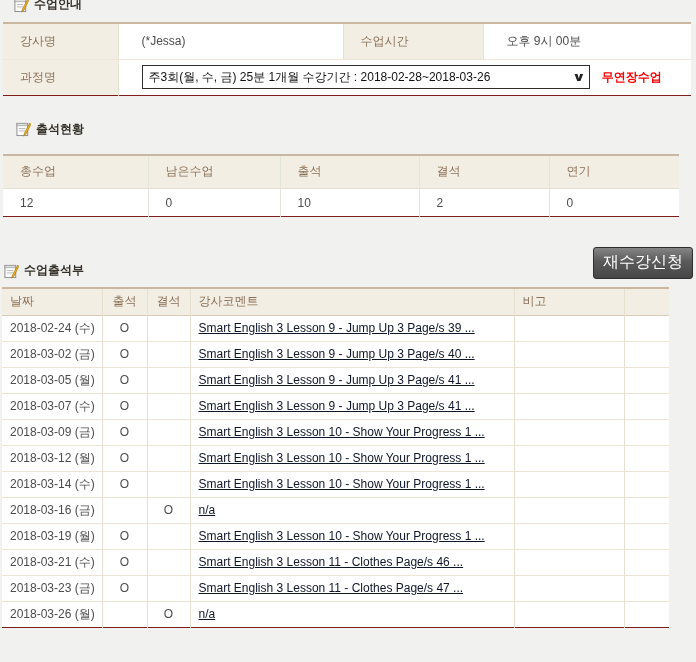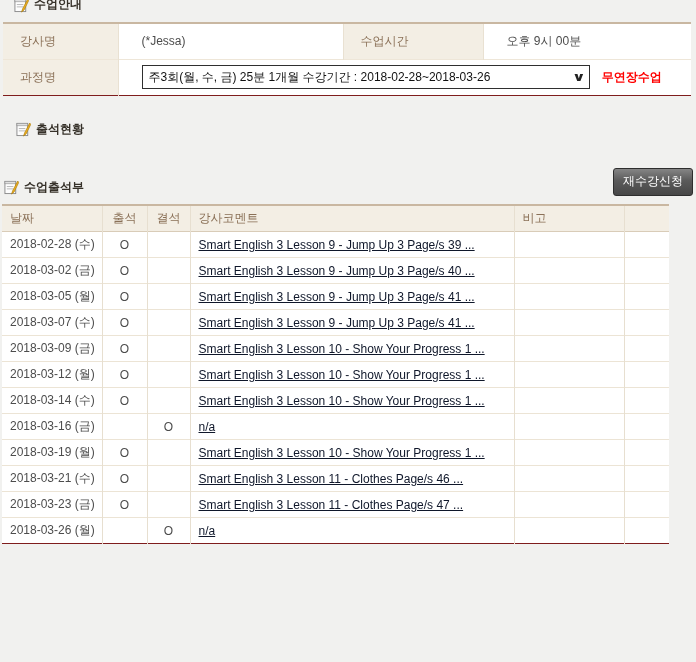--- a/index.html
+++ b/index.html
@@ -43,21 +43,21 @@
   .red-note { color:var(--accent-red,#ff0000); font-weight:bold; margin-left:9px; vertical-align:middle; }
 
   
   .summary-table { width:676px; margin:9px 0 0 3px; }
   .summary-table th { height:34px; padding-left:17px; border-left:1px solid #e2e6da; }
   .summary-table td { height:28px; padding-left:17px; border-left:1px solid #e2e6da; border-top:1px solid #e6e0d4; }
   .summary-table th:first-child, .summary-table td:first-child { border-left:none; }
 
   
   .dark-btn {
-    font-family:inherit; font-size:12px; color:#fff; cursor:pointer;
+    font-family:inherit; font-size:16px; color:#fff; cursor:pointer;
     background:linear-gradient(#858585,#5a5a5a 45%,#474747);
     border:1px solid #2e2e2e; border-radius:3px; padding:4px 9px 5px 9px;
   }
 
   
   .sheet-table { width:667px; margin:8px 0 0 2px; }
   .sheet-table th { height:27px; padding-left:8px; border-left:1px solid #e7dfd0; }
   .sheet-table td { height:26px; padding-left:8px; border-left:1px solid #e7dfd0; border-top:1px solid #ece4d5; }
   .sheet-table th:first-child, .sheet-table td:first-child { border-left:none; }
   .sheet-table tbody tr:first-child td { border-top:1px solid #d9ccb8; }
@@ -113,20 +113,45 @@
       <svg width="15" height="16" viewBox="0 0 16 17">
         <rect x="1" y="2.5" width="11.5" height="13" fill="#fdfdfd" stroke="#8a8a8a"></rect>
         <rect x="1" y="2.5" width="11.5" height="2.6" fill="#e0e0e0" stroke="#8a8a8a" stroke-width="0.6"></rect>
         <line x1="3" y1="8" x2="10" y2="8" stroke="#b5b5b5"></line>
         <line x1="3" y1="10.5" x2="10" y2="10.5" stroke="#b5b5b5"></line>
         <path d="M14.6 2.2 L9.2 12.6 L8 16 L10.8 13.7 L15.8 3.4 Z" fill="#f2b322" stroke="#a87808" stroke-width="0.7"></path>
       </svg>
     </span>
     <span>출석현황</span>
   </div>
+  <table class="summary-table">
+    <colgroup>
+        <col style="width:145px">
+        <col style="width:132px">
+        <col style="width:139px">
+        <col style="width:130px">
+        <col>
+      </colgroup>
+    <tbody>
+        <tr>
+      <th>총수업</th>
+      <th>남은수업</th>
+      <th>출석</th>
+      <th>결석</th>
+      <th>연기</th>
+    </tr>
+    <tr>
+      <td>12</td>
+      <td>0</td>
+      <td>10</td>
+      <td>2</td>
+      <td>0</td>
+    </tr>
+  </tbody>
+    </table>
 
   <div class="hdr3">
     <div class="sec-title t3">
       <span class="ico">
         <svg width="15" height="16" viewBox="0 0 16 17">
           <rect x="1" y="2.5" width="11.5" height="13" fill="#fdfdfd" stroke="#8a8a8a"></rect>
           <rect x="1" y="2.5" width="11.5" height="2.6" fill="#e0e0e0" stroke="#8a8a8a" stroke-width="0.6"></rect>
           <line x1="3" y1="8" x2="10" y2="8" stroke="#b5b5b5"></line>
           <line x1="3" y1="10.5" x2="10" y2="10.5" stroke="#b5b5b5"></line>
           <path d="M14.6 2.2 L9.2 12.6 L8 16 L10.8 13.7 L15.8 3.4 Z" fill="#f2b322" stroke="#a87808" stroke-width="0.7"></path>
@@ -150,21 +175,21 @@
         <th>날짜</th>
         <th class="c-attend">출석</th>
         <th class="c-absent">결석</th>
         <th>강사코멘트</th>
         <th>비고</th>
         <th></th>
       </tr>
     </thead>
     <tbody>
         <tr>
-          <td class="c-date">2018-02-28 (수)</td>
+          <td class="c-date">2018-02-24 (수)</td>
           <td class="c-attend">O</td>
           <td class="c-absent"></td>
           <td class="c-comment"><a class="comment-link">Smart English 3 Lesson 9 - Jump Up 3 Page/s 39 ...</a></td>
           <td class="c-note"></td>
           <td class="c-extra"></td>
         </tr>
         <tr>
           <td class="c-date">2018-03-02 (금)</td>
           <td class="c-attend">O</td>
           <td class="c-absent"></td>

